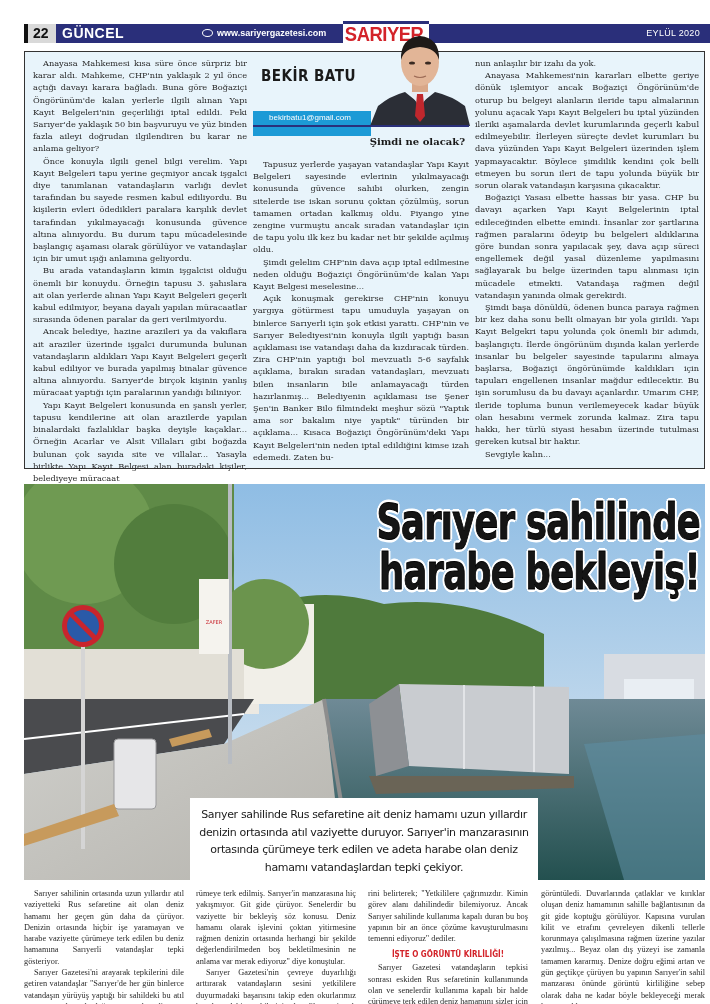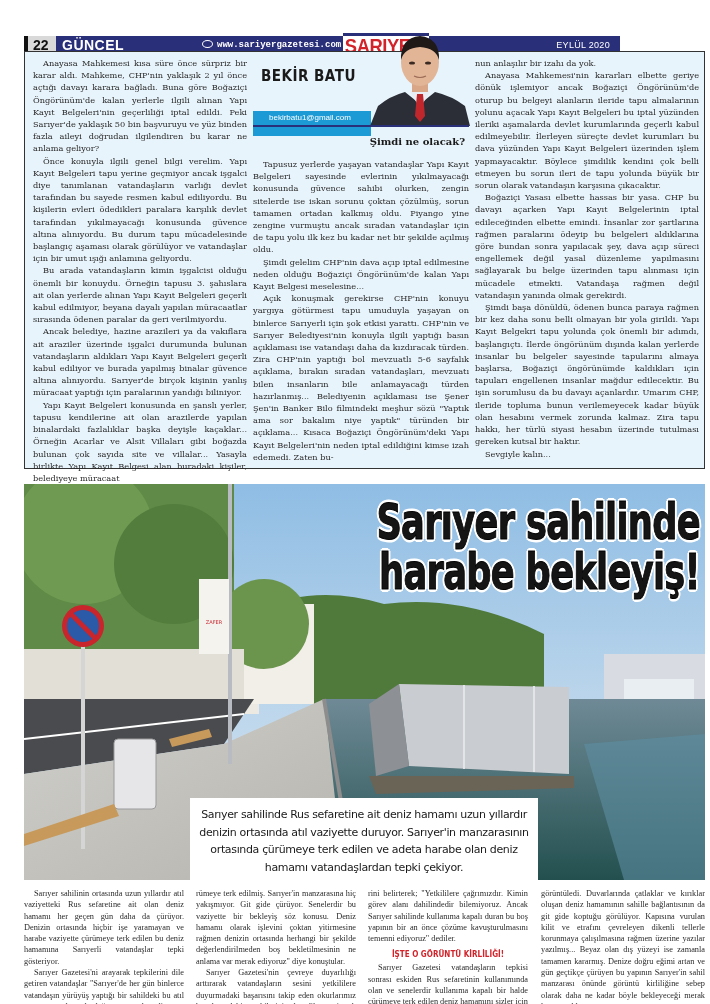--- a/index.html
+++ b/index.html
@@ -1,23 +1,23 @@
 <!DOCTYPE html>
 <html><head>
 <meta charset="utf-8">
 <style>
   * { box-sizing: border-box; margin: 0; padding: 0; }
   html, body { width: 710px; height: 1004px; background: #ffffff; overflow: hidden; }
   body { position: relative; font-family: "DejaVu Sans", sans-serif; color: #1a1a1a; }
 
   
-  .header { position: absolute; left: 24px; top: 36px; width: 596px; height: 19px; background: #2a2f7a; }
+  .header { position: absolute; left: 24px; top: 24px; width: 686px; height: 19px; background: #2a2f7a; }
   .page-no { position: absolute; left: 0; top: 0; width: 32px; height: 19px; background: #d9d9d9; color: #111; font-family: "Liberation Sans", sans-serif; font-weight: bold; font-size: 14px; line-height: 19px; padding-left: 5px; border-left: 4px solid #111; }
   .section { position: absolute; left: 38px; top: 0; color: #fff; font-family: "Liberation Sans", sans-serif; font-weight: bold; font-size: 14px; line-height: 19px; letter-spacing: 0.5px; }
-  .site { position: absolute; left: 178px; top: 0; color: #fff; font-family: Liberation Mono, monospace; font-weight: bold; font-size: 9px; line-height: 19px; }
+  .site { position: absolute; left: 178px; top: 0; color: #fff; font-family: Liberation Sans, sans-serif; font-weight: bold; font-size: 9px; line-height: 19px; }
   .site .globe { display: inline-block; width: 11px; height: 8px; border: 1.5px solid #fff; border-radius: 50%; margin-right: 4px; vertical-align: -1px; }
   .brand { position: absolute; left: 319px; top: -3px; width: 86px; height: 28px; background: #fff; border-top: 3px solid #2a2f7a; }
   .brand-name { display: block; color: #d3232a; font-family: "Liberation Sans", sans-serif; font-weight: bold; font-size: 20px; line-height: 20px; letter-spacing: -0.5px; transform: scaleX(0.92); transform-origin: left; padding-left: 2px; }
   .brand-sub { position: absolute; right: 2px; bottom: 0; font-size: 4px; color: #777; }
   .date { position: absolute; right: 10px; top: 0; color: #fff; font-family: "Liberation Sans", sans-serif; font-size: 9px; line-height: 19px; letter-spacing: 0.3px; }
 
   
   .column-box { position: absolute; left: 24px; top: 51px; width: 681px; height: 418px; background: #e8f4fb; border: 1.5px solid #333; }
   .col { position: absolute; top: 5px; font-family: "DejaVu Serif", serif; font-size: 8.2px; line-height: 12.2px; color: #2a2a2a; text-align: justify; }
   .col p { text-indent: 10px; }

